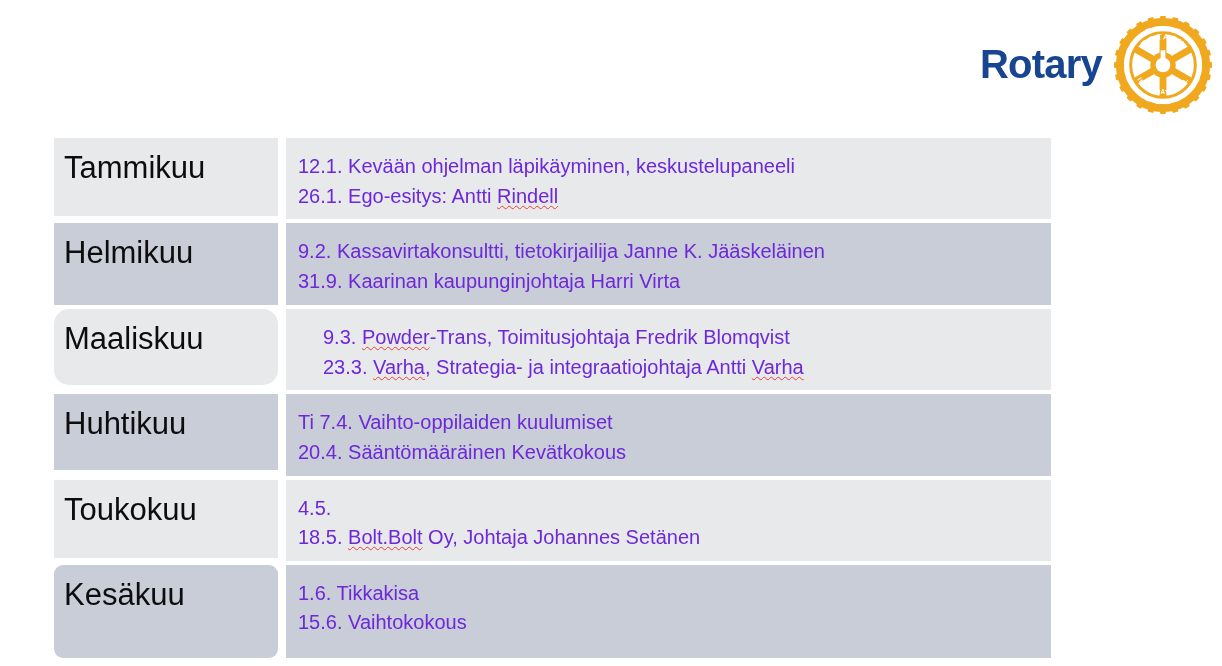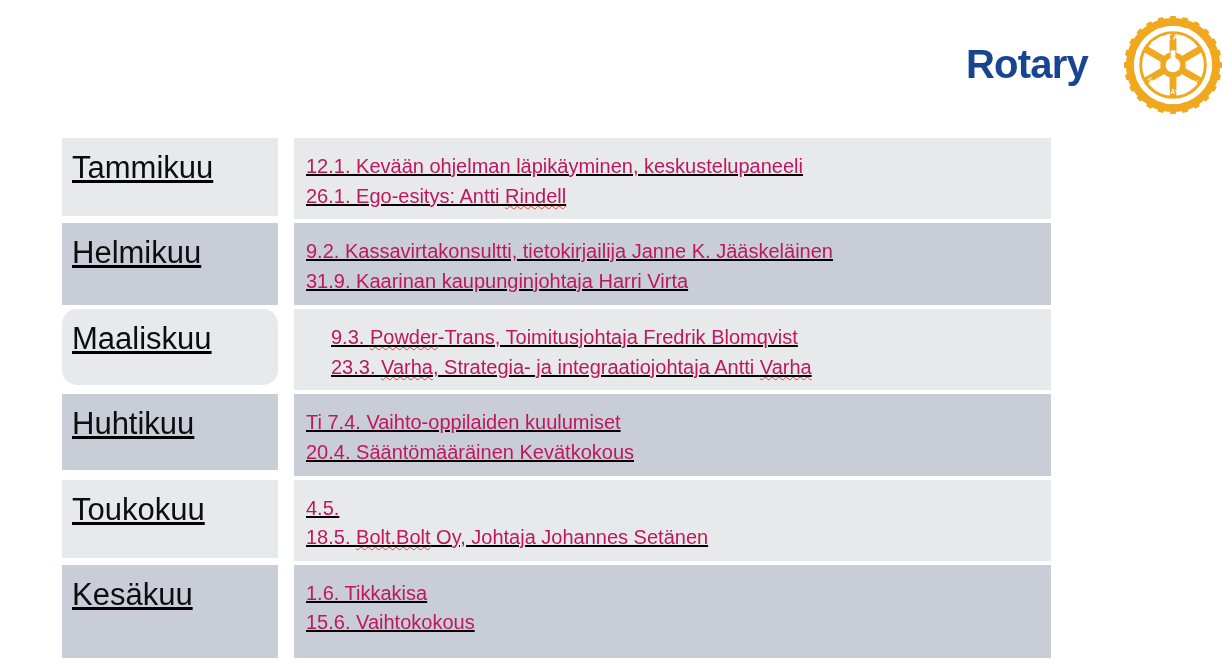--- a/index.html
+++ b/index.html
@@ -32,28 +32,27 @@
     font-weight: 400;
     line-height: 1.1;
     letter-spacing: -0.3px;
     color: #0d0d0d;
     white-space: nowrap;
   }
 
   
   .rotary-logo {
     position: absolute;
-    right: 24px;
+    right: 10px;
     top: 14px;
     width: 232px;
     height: 102px;
     display: flex;
     align-items: center;
     justify-content: flex-start;
-    gap: 24px;
   }
   .rotary-wordmark {
     font-size: 40px;
     font-weight: bold;
     color: #17458f;
     letter-spacing: -0.8px;
     line-height: 1;
     margin-right: 12px;
     margin-bottom: 2px;
     user-select: none;
@@ -86,36 +85,35 @@
   .month-cell .cell-inner {
     padding: 12px 8px 8px 10px;
   }
   .events-cell .cell-inner {
     padding: 14px 8px 8px 12px;
   }
   .row-light .cell-box { background: #e8e9eb; }
   .row-dark  .cell-box { background: #c9cdd8; }
 
   .cell-box {
-    margin: 0 0 4px 12px;
-    text-decoration: underline;
+    margin: 0 0 4px 4px;
   }
   td.month-cell .cell-box { margin-right: 4px; }
 
   .month-label {
     font-size: 31px;
     line-height: 1.18;
     font-weight: 400;
     color: #0d0d0d;
     white-space: nowrap;
   }
   .event-line {
     font-size: 20px;
     line-height: 1.48;
-    color: #be185d;
+    color: #6d28d9;
     white-space: nowrap;
   }
 
   
   .sp {
     text-decoration: underline;
     text-decoration-style: wavy;
     text-decoration-color: #e8403a;
     text-decoration-thickness: 1px;
     text-underline-offset: 2px;
@@ -273,21 +271,21 @@
           <div class="cell-box" style="min-height: 78px;">
             <div class="cell-inner">
               <div class="event-line">4.5.</div>
               <div class="event-line">18.5. <span class="sp">Bolt.Bolt</span> Oy, Johtaja Johannes Setänen</div>
             </div>
           </div>
         </td>
       </tr>
       <tr class="row-dark">
         <td class="month-cell">
-          <div class="cell-box" style="min-height: 93px;">
+          <div class="cell-box" style="min-height: 93px; border-radius: 9px;">
             <div class="cell-inner">
               <div class="month-label">Kesäkuu</div>
             </div>
           </div>
         </td>
         <td class="events-cell">
           <div class="cell-box" style="min-height: 93px;">
             <div class="cell-inner">
               <div class="event-line">1.6. Tikkakisa</div>
               <div class="event-line">15.6. Vaihtokokous</div>

